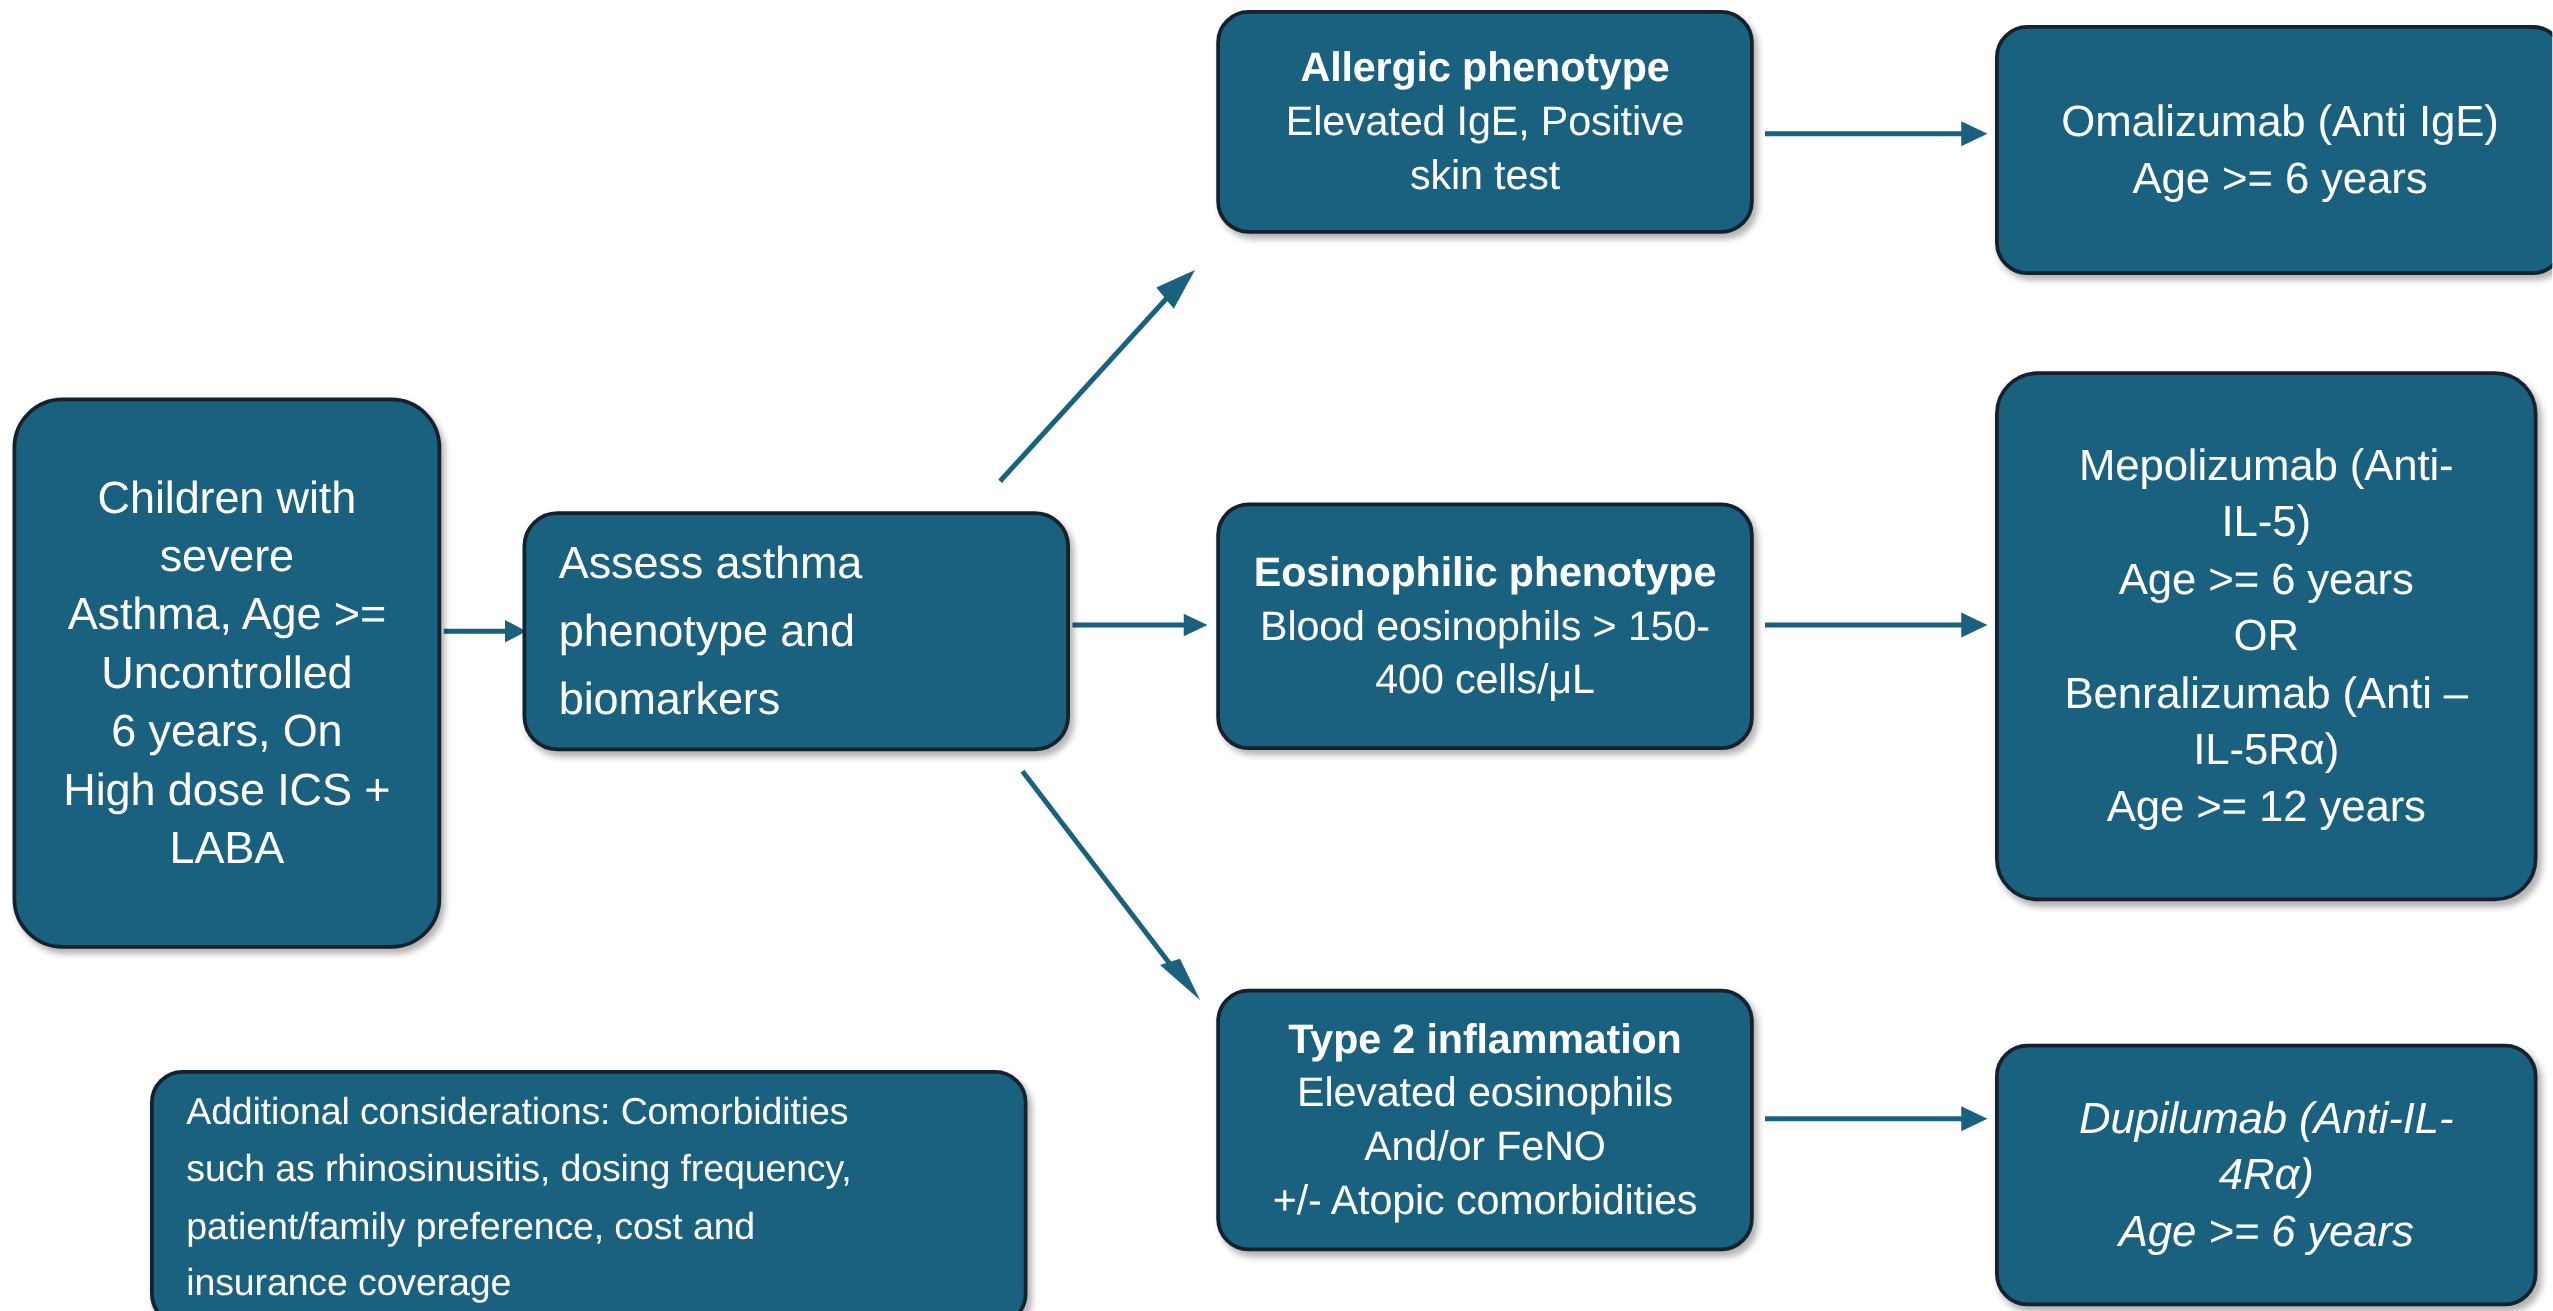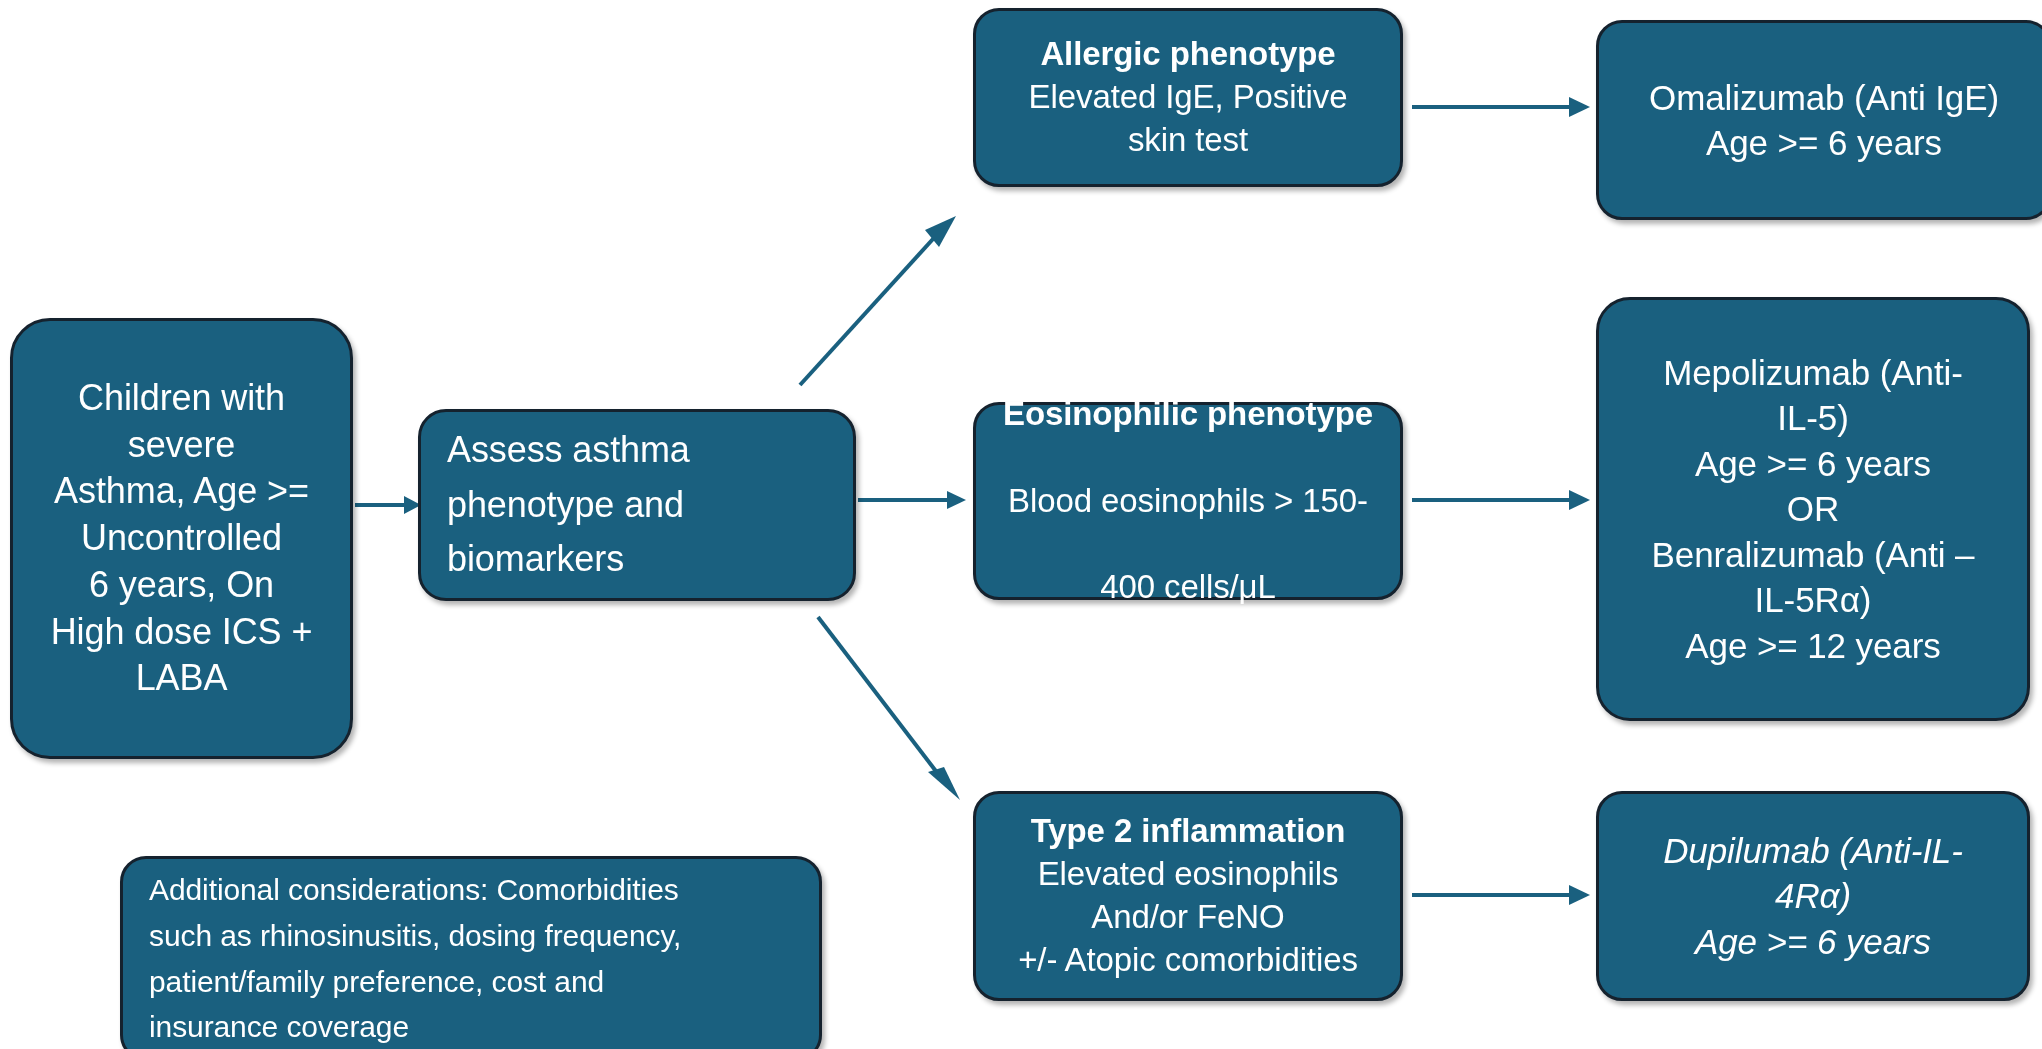--- a/index.html
+++ b/index.html
@@ -50,24 +50,24 @@
     text-align: left;
     padding-left: 26px;
     line-height: 1.52;
   }
 
   
   #node-entry    { left: 10px;   top: 318px; width: 343px; height: 441px; font-size: 36px; border-radius: 40px; }
   #node-assess   { left: 418px;  top: 409px; width: 438px; height: 192px; font-size: 36px; border-radius: 28px; }
   #node-allergic { left: 973px;  top: 8px;   width: 430px; height: 179px; font-size: 33px; border-radius: 26px; }
   #node-omalizumab { left: 1596px; top: 20px; width: 456px; height: 200px; font-size: 35px; border-radius: 26px; }
-  #node-eosinophilic { left: 973px; top: 402px; width: 430px; height: 198px; font-size: 33px; border-radius: 26px; gap: 44px; }
+  #node-eosinophilic { left: 973px; top: 402px; width: 430px; height: 198px; font-size: 33px; border-radius: 26px; }
   #node-mepolizumab { left: 1596px; top: 297px; width: 434px; height: 424px; font-size: 35px; border-radius: 34px; }
   #node-type2    { left: 973px;  top: 791px; width: 430px; height: 210px; font-size: 33px; border-radius: 26px; }
-  #node-dupilumab { left: 1596px; top: 791px; width: 434px; height: 210px; font-size: 35px; border-radius: 26px; }
+  #node-dupilumab { left: 1596px; top: 835px; width: 434px; height: 210px; font-size: 35px; border-radius: 26px; }
   #node-considerations { left: 120px; top: 856px; width: 702px; height: 205px; font-size: 30px; border-radius: 26px; }
 
   
   svg.connectors {
     position: absolute;
     left: 0; top: 0;
     width: 2042px;
     height: 1049px;
     pointer-events: none;
   }

